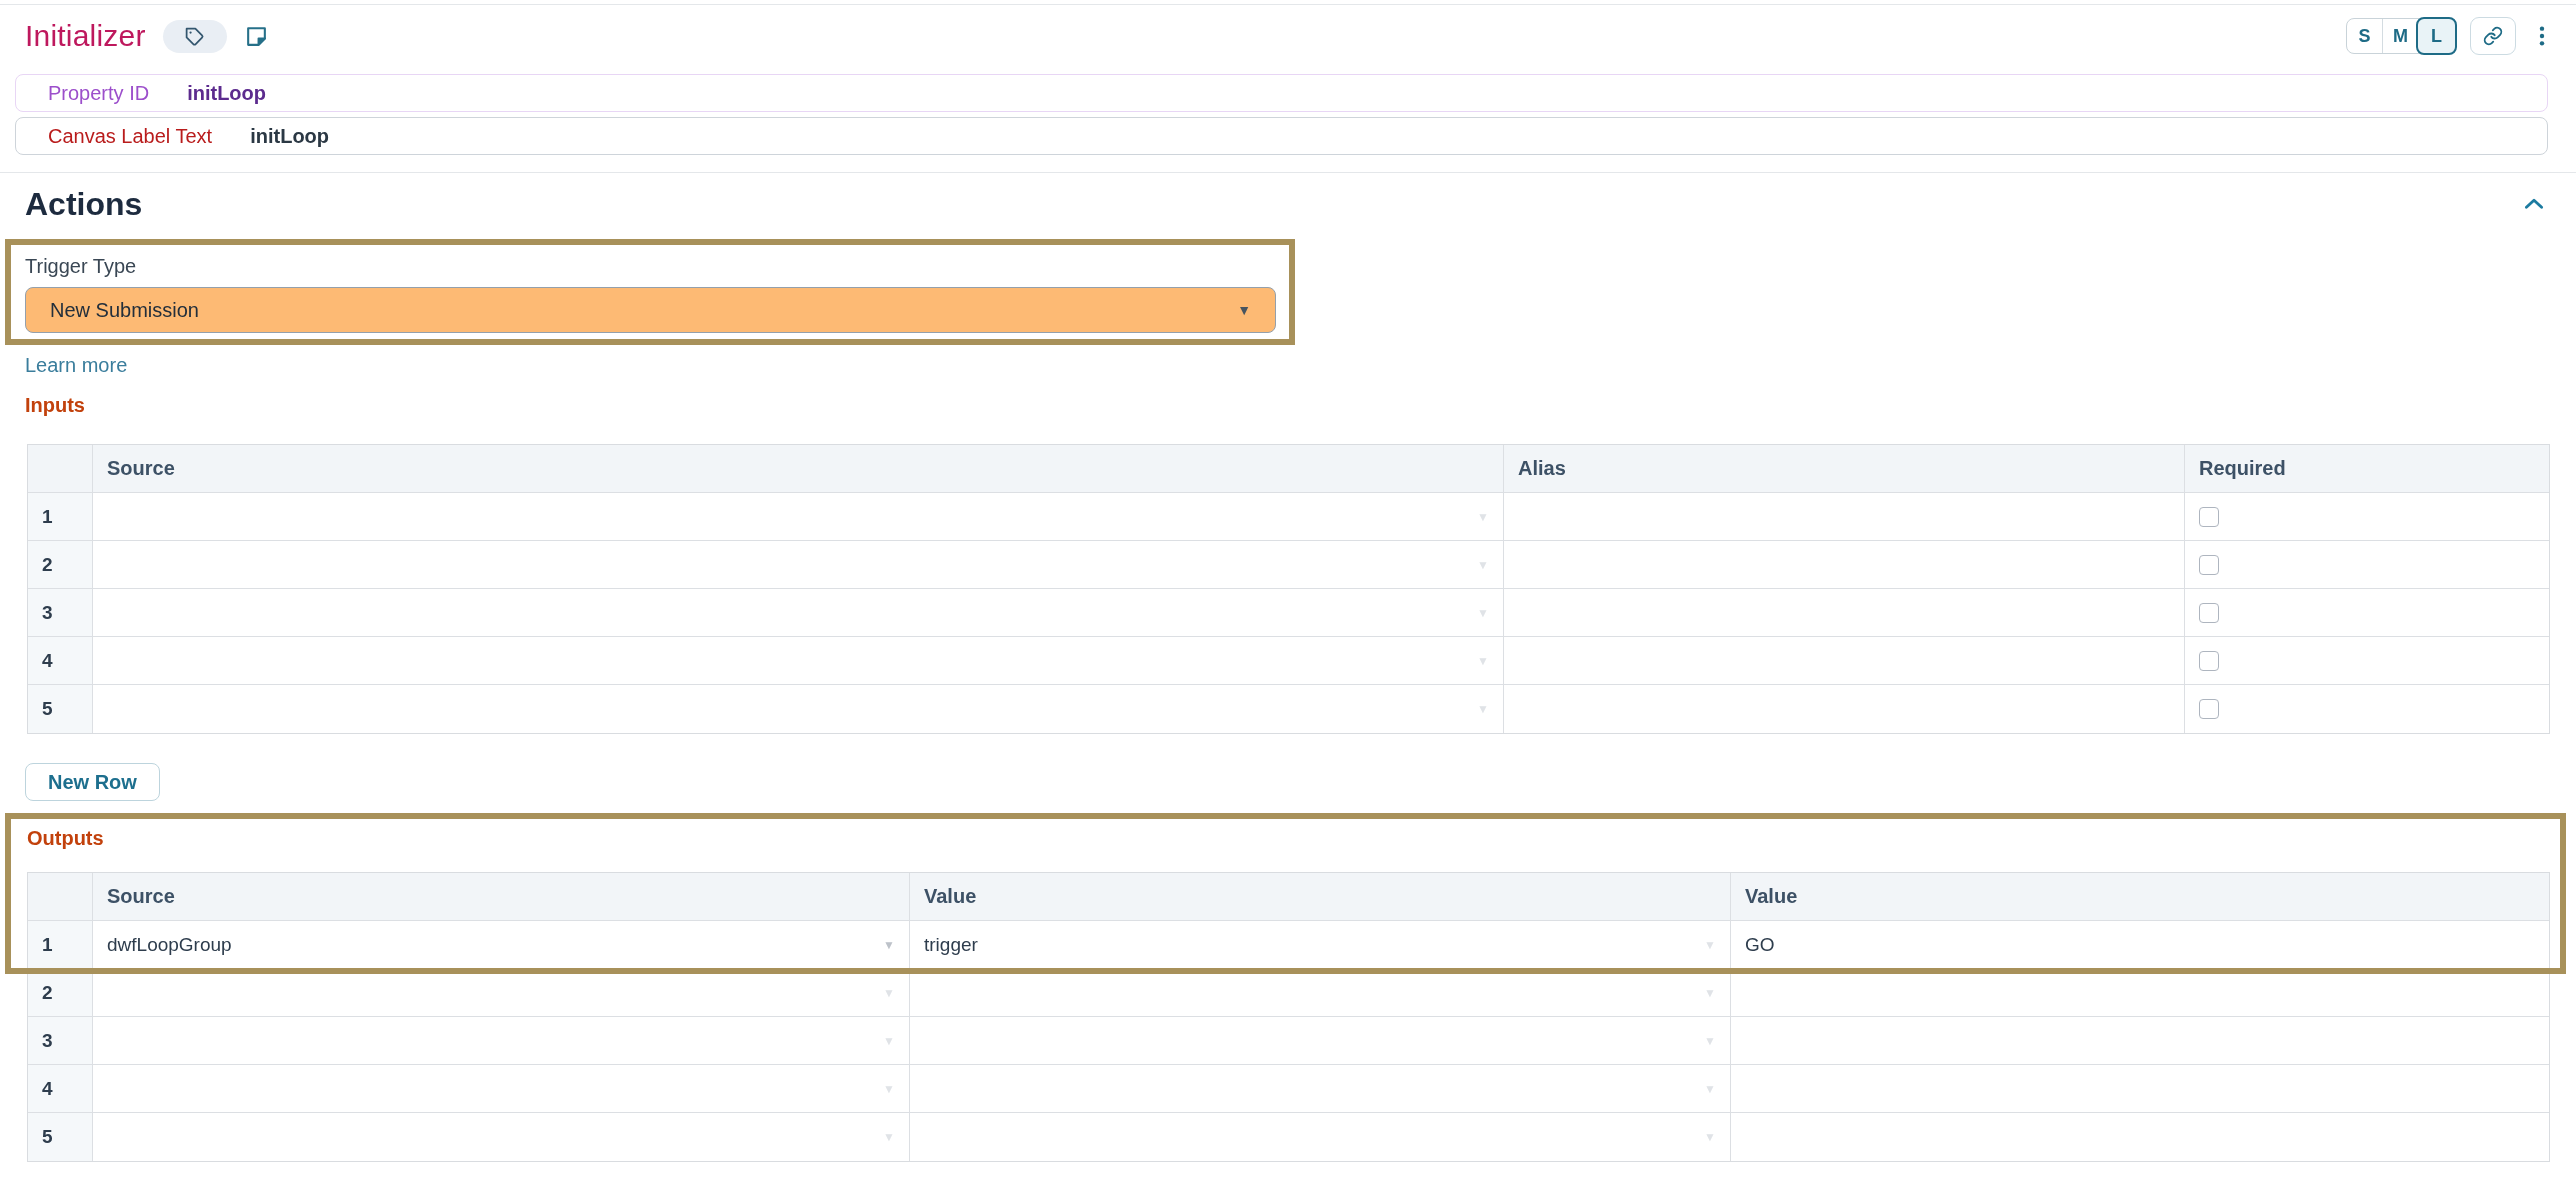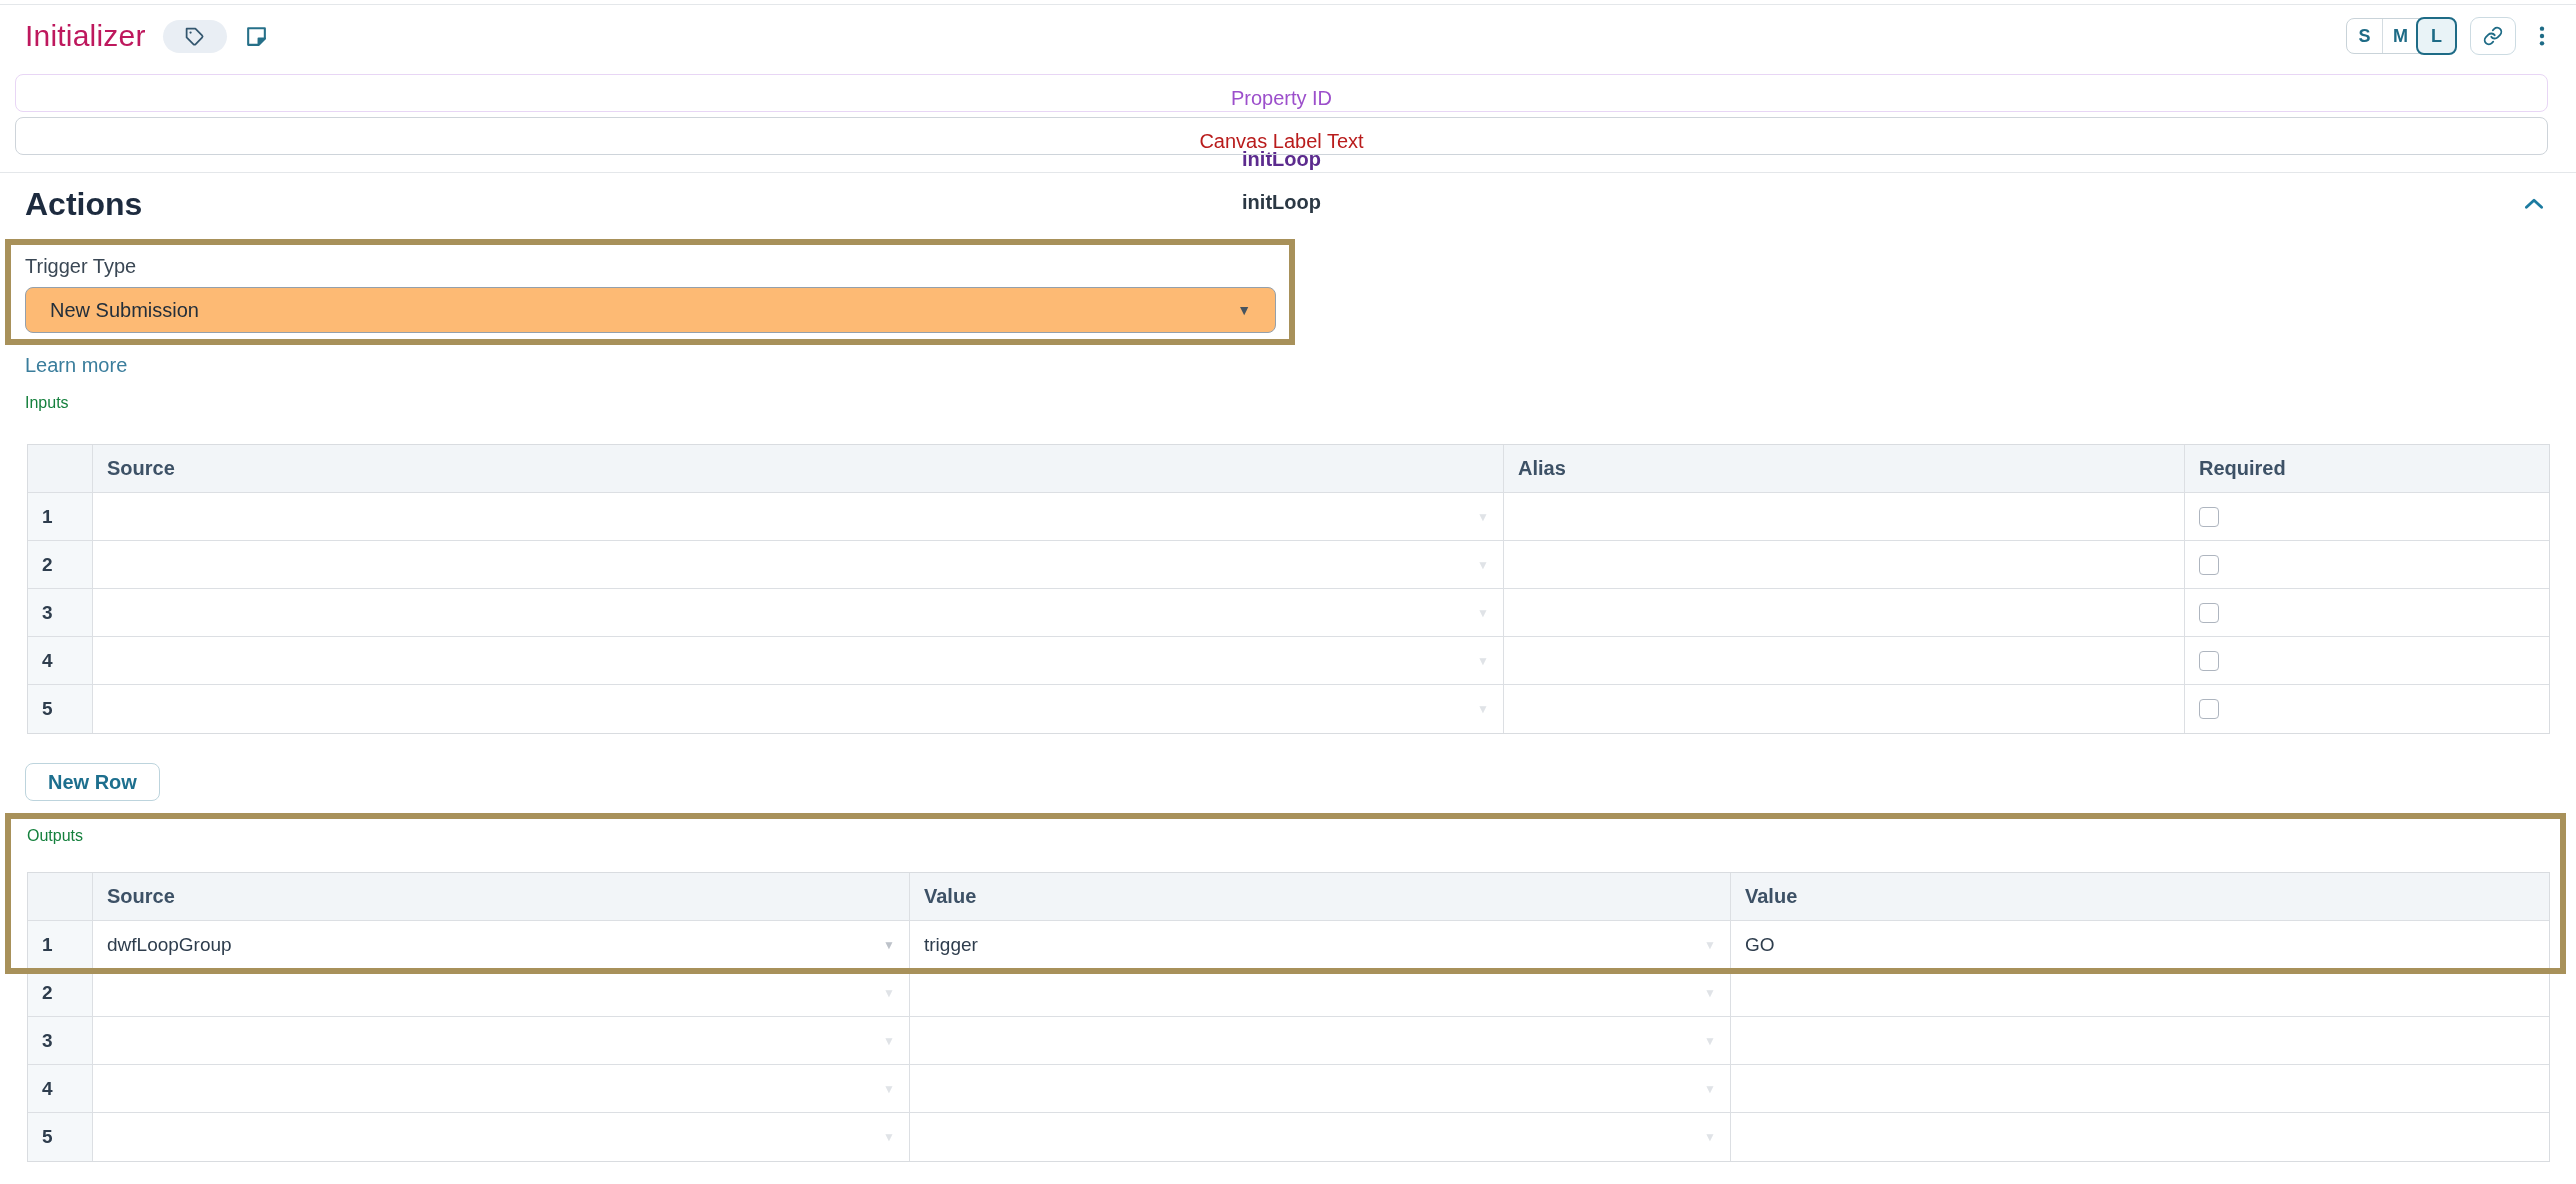--- a/index.html
+++ b/index.html
@@ -20,21 +20,21 @@
   .seg{width:35px;display:flex;align-items:center;justify-content:center;
        font-size:18px;font-weight:700;color:#1e6b86;cursor:pointer;position:relative;}
   .seg + .seg{border-left:1px solid #d4dce1;}
   .seg.active{border:2px solid #1e6b86;border-radius:8px;background:#e9f3f7;margin:-2px;z-index:2;width:37px;}
   .icon-btn{width:44px;height:36px;border:1px solid #ccdbe2;border-radius:9px;background:#fff;
             display:flex;align-items:center;justify-content:center;cursor:pointer;}
   .kebab-btn{width:24px;height:36px;display:flex;align-items:center;justify-content:center;cursor:pointer;background:none;border:none;}
 
   
   .chip{position:absolute;left:15px;width:2533px;height:38px;border-radius:8px;
-        display:flex;align-items:center;gap:38px;padding:12px 32px;box-sizing:border-box;font-size:20px;flex-direction:column;}
+        display:flex;align-items:center;gap:38px;padding:4px 32px;box-sizing:border-box;font-size:20px;}
   .chip-property{top:74px;border:1px solid #e8d6f5;}
   .chip-property .chip-label{color:#9c4fcb;}
   .chip-property .chip-value{color:#5c2b8e;font-weight:700;}
   .chip-canvas{top:117px;border:1px solid #ced4da;}
   .chip-canvas .chip-label{color:#b91c1c;}
   .chip-canvas .chip-value{color:#2b3844;font-weight:700;}
 
   
   .actions-row{position:absolute;top:187px;left:25px;right:28px;height:34px;
                display:flex;justify-content:space-between;align-items:center;}
@@ -45,21 +45,21 @@
   .hl{position:absolute;border:6px solid #a8915a;box-sizing:border-box;pointer-events:none;z-index:6;}
   .hl-trigger{left:5px;top:239px;width:1290px;height:106px;}
   .hl-outputs{left:5px;top:813px;width:2561px;height:161px;}
 
   .trigger-label{position:absolute;top:255px;left:25px;font-size:20px;color:#3a4754;}
   .trigger-select{position:absolute;top:287px;left:25px;width:1251px;height:46px;box-sizing:border-box;
                   border:1px solid #94a0ac;border-radius:8px;background:#fdba74;display:flex;
                   align-items:center;justify-content:space-between;padding:0 24px;font-size:20px;color:#232f3b;cursor:pointer;}
   .select-caret{font-size:14px;color:#47545f;}
   .learn-more{position:absolute;top:354px;left:25px;font-size:20px;color:#3a7d9c;text-decoration:none;cursor:pointer;}
-  .sub-heading{position:absolute;font-size:16px;font-weight:400;color:#15803d;}
+  .sub-heading{position:absolute;font-size:20px;font-weight:700;color:#c2410c;}
   .inputs-heading{top:394px;left:25px;}
   .outputs-heading{top:827px;left:27px;}
 
   
   .tbl{position:absolute;left:27px;width:2523px;background:#fff;border:1px solid #d9dce0;box-sizing:border-box;}
   .tbl-inputs{top:444px;}
   .tbl-outputs{top:872px;}
   .tr{display:grid;height:48px;}
   .tbl-inputs .tr{grid-template-columns:65px 1411px 681px 1fr;}
   .tbl-outputs .tr{grid-template-columns:65px 817px 821px 1fr;}

